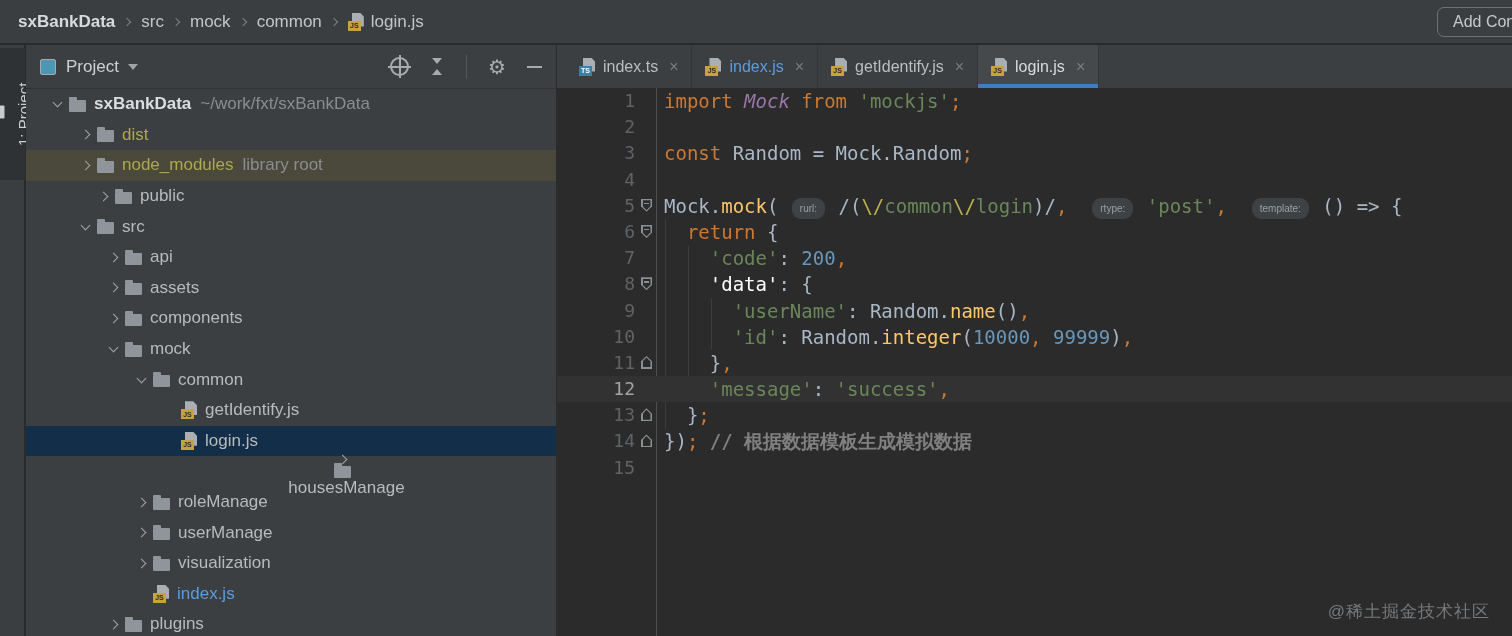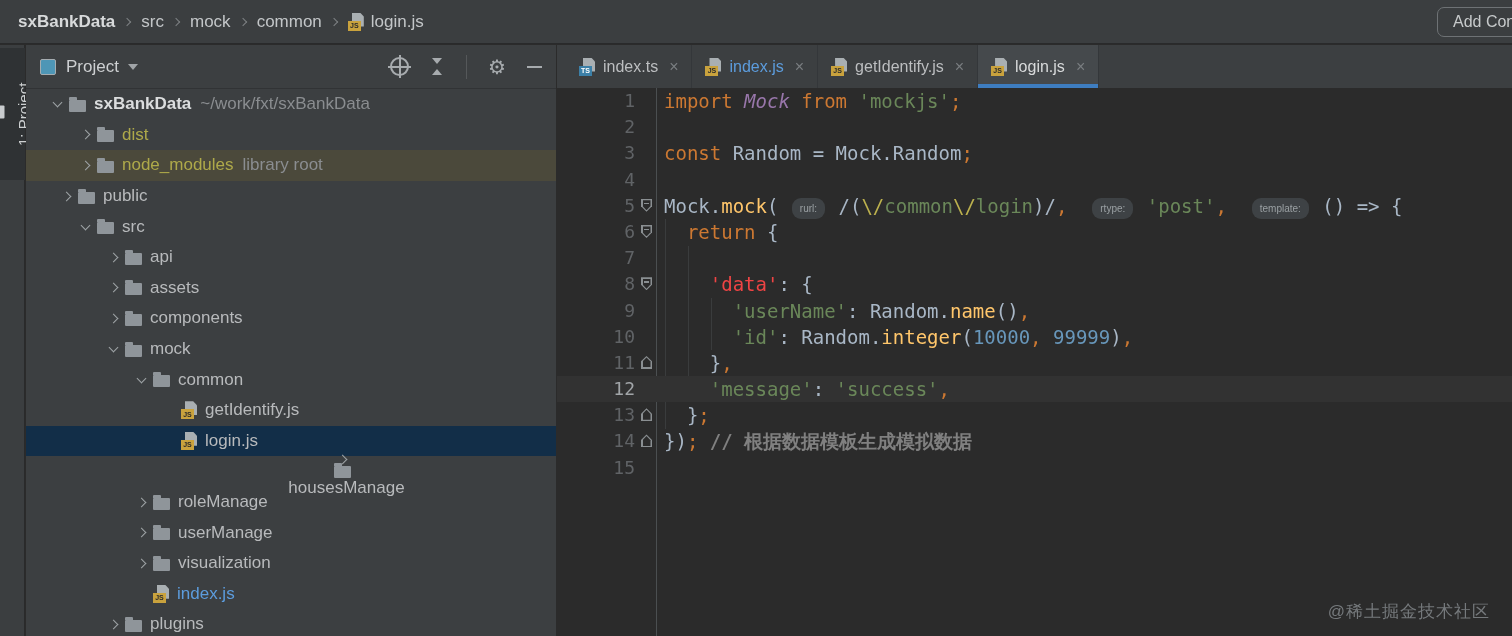--- a/index.html
+++ b/index.html
@@ -186,21 +186,21 @@
           <span class="label lbl-excluded">dist</span>
         </div>
         <div class="trow libbg" style="padding-left: 47px;">
           <span class="chevslot">
             <span class="chev closed"></span>
           </span>
           <span class="folder"></span>
           <span class="label lbl-excluded">node_modules</span>
           <span class="extra">library root</span>
         </div>
-        <div class="trow" style="padding-left: 28px;">
+        <div class="trow" style="padding-left: 65px;">
           <span class="chevslot">
             <span class="chev closed"></span>
           </span>
           <span class="folder"></span>
           <span class="label">public</span>
         </div>
         <div class="trow" style="padding-left: 47px;">
           <span class="chevslot">
             <span class="chev open"></span>
           </span>
@@ -387,31 +387,32 @@
               <span class="inner"></span>
               <span class="dash"></span>
             </span>
           </div>
           <div class="code-text"><span style="color: rgb(204, 120, 50);">  return</span><span style="color: rgb(169, 183, 198);"> {</span></div>
         </div>
         <div class="code-line">
           <div class="gutter">
             <span class="lnum">7</span>
           </div>
+          <div class="code-text"><span style="color: rgb(169, 183, 198);">    </span><span style="color: rgb(106, 135, 89);">'code'</span><span style="color: rgb(169, 183, 198);">: </span><span style="color: rgb(104, 151, 187);">200</span><span style="color: rgb(204, 120, 50);">,</span></div>
         </div>
         <div class="code-line">
           <div class="gutter">
             <span class="lnum">8</span>
             <span class="fold down">
               <span class="outer"></span>
               <span class="inner"></span>
               <span class="dash"></span>
             </span>
           </div>
-          <div class="code-text"><span style="color: rgb(169, 183, 198);">    </span><span style="color: #ef4444; text-align: right;">'data'</span><span style="color: rgb(169, 183, 198);">: {</span></div>
+          <div class="code-text"><span style="color: rgb(169, 183, 198);">    </span><span style="color: #ffffff; text-align: right;">'data'</span><span style="color: rgb(169, 183, 198);">: {</span></div>
         </div>
         <div class="code-line">
           <div class="gutter">
             <span class="lnum">9</span>
           </div>
           <div class="code-text"><span style="color: rgb(169, 183, 198);">      </span><span style="color: rgb(106, 135, 89);">'userName'</span><span style="color: rgb(169, 183, 198);">: Random.</span><span style="color: rgb(255, 198, 107);">name</span><span style="color: rgb(169, 183, 198);">()</span><span style="color: rgb(204, 120, 50);">,</span></div>
         </div>
         <div class="code-line">
           <div class="gutter">
             <span class="lnum">10</span>

